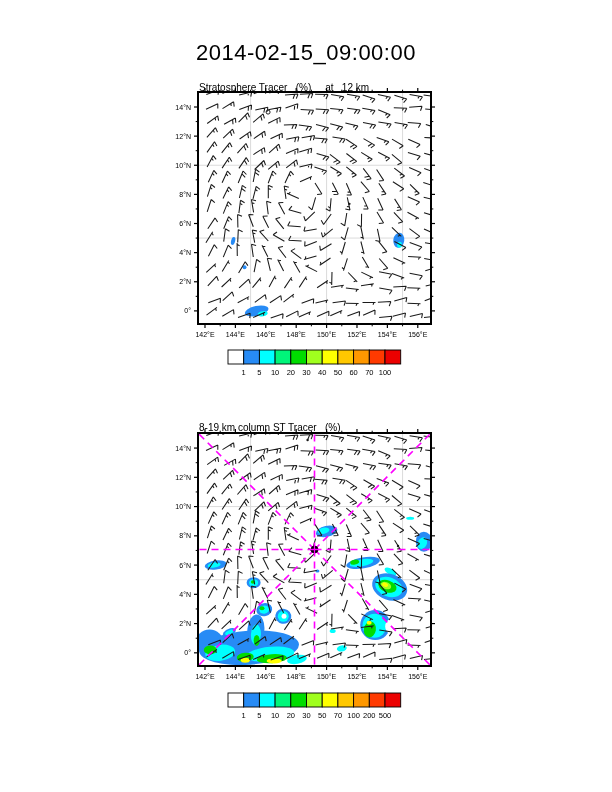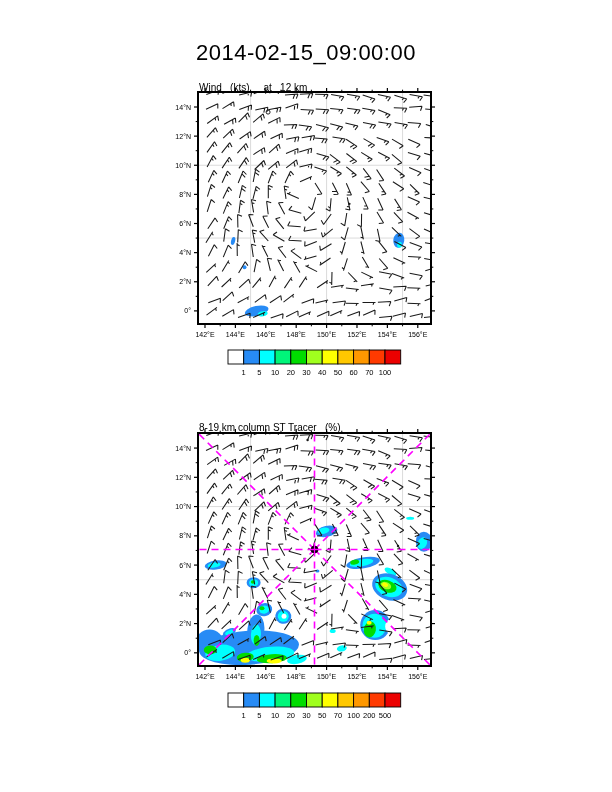--- a/index.html
+++ b/index.html
@@ -19,20 +19,21 @@
   #cbar-bot-svg{top:691px;}
   text{font-family:"Liberation Sans","DejaVu Sans",sans-serif;}
 </style>
 </head>
 <body>
 <div id="canvas">
 
   <div class="title">2014-02-15_09:00:00</div>
 
   <div class="subt subt-top">
+    <div>Stratosphere Tracer   (%)     at   12 km</div>
     <div>Wind   (kts)     at   12 km</div>
   </div>
 
   <svg id="map-top-svg" class="map-svg">
       <clipPath id="clipA">
         <rect x="38" y="6" width="233" height="232"></rect>
       </clipPath>
       <g clip-path="url(#clipA)">
         <rect x="38" y="6" width="233" height="232" fill="#ffffff"></rect>
         <line x1="90.58838878016968" y1="6" x2="90.58838878016968" y2="238" stroke="#dbdbdb" stroke-width="1"></line>

